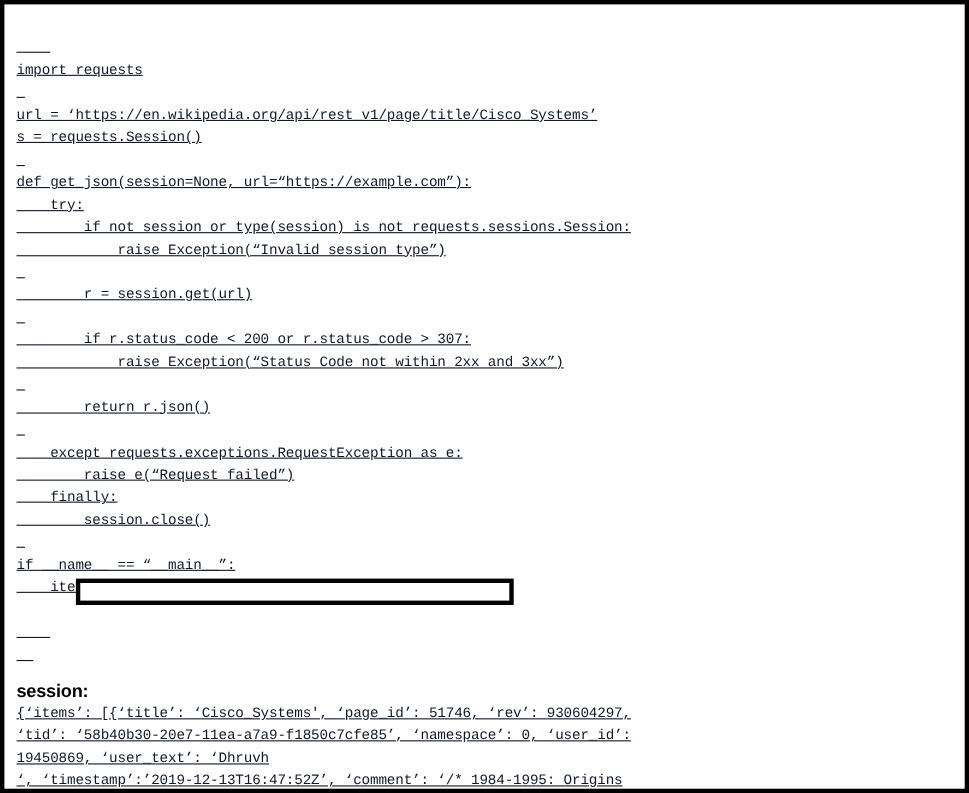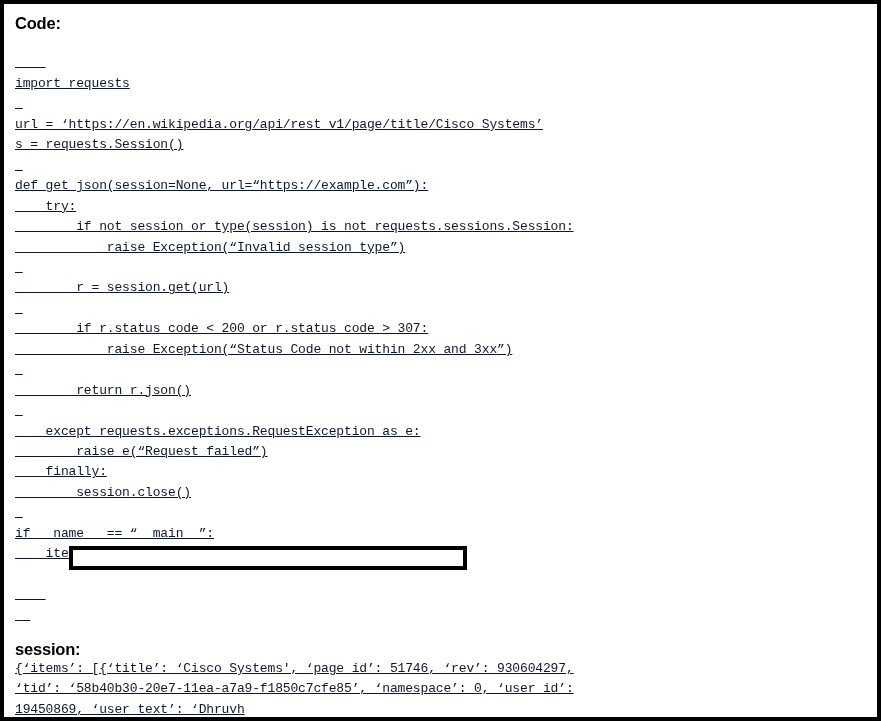--- a/index.html
+++ b/index.html
@@ -81,21 +81,20 @@
 
   .payload-block {
     white-space: pre;
   }
 </style>
 </head>
 <body>
 
 <div class="page">
 
-  <h1 class="section-heading">Code:</h1>
 
   <div class="code-block">
     <div class="code-lines"><div class="code-line">import requests</div><div class="code-line blank">&nbsp;</div><div class="code-line">url = ‘https://en.wikipedia.org/api/rest_v1/page/title/Cisco_Systems’</div><div class="code-line">s = requests.Session()</div><div class="code-line blank">&nbsp;</div><div class="code-line">def get_json(session=None, url=“https://example.com”):</div><div class="code-line">    try:</div><div class="code-line">        if not session or type(session) is not requests.sessions.Session:</div><div class="code-line">            raise Exception(“Invalid session type”)</div><div class="code-line blank">&nbsp;</div><div class="code-line">        r = session.get(url)</div><div class="code-line blank">&nbsp;</div><div class="code-line">        if r.status_code &lt; 200 or r.status_code &gt; 307:</div><div class="code-line">            raise Exception(“Status Code not within 2xx and 3xx”)</div><div class="code-line blank">&nbsp;</div><div class="code-line">        return r.json()</div><div class="code-line blank">&nbsp;</div><div class="code-line">    except requests.exceptions.RequestException as e:</div><div class="code-line">        raise e(“Request failed”)</div><div class="code-line">    finally:</div><div class="code-line">        session.close()</div><div class="code-line blank">&nbsp;</div><div class="code-line">if __name__ == “__main__”:</div><div class="code-line">    items = get_json(session=s,url=url)</div></div>
     <div class="answer-box"></div>
   </div>
 
   <div class="payload-wrap">
     <h1 class="section-heading">session:</h1>
     <div class="payload-block"><div class="code-line">{‘items’: [{‘title’: ‘Cisco_Systems', ‘page_id’: 51746, ‘rev’: 930604297,</div><div class="code-line">‘tid’: ‘58b40b30-20e7-11ea-a7a9-f1850c7cfe85’, ‘namespace’: 0, ‘user_id’:</div><div class="code-line">19450869, ‘user_text’: ‘Dhruvh</div><div class="code-line">‘, ‘timestamp’:’2019-12-13T16:47:52Z’, ‘comment’: ‘/* 1984-1995: Origins</div></div>
   </div>

